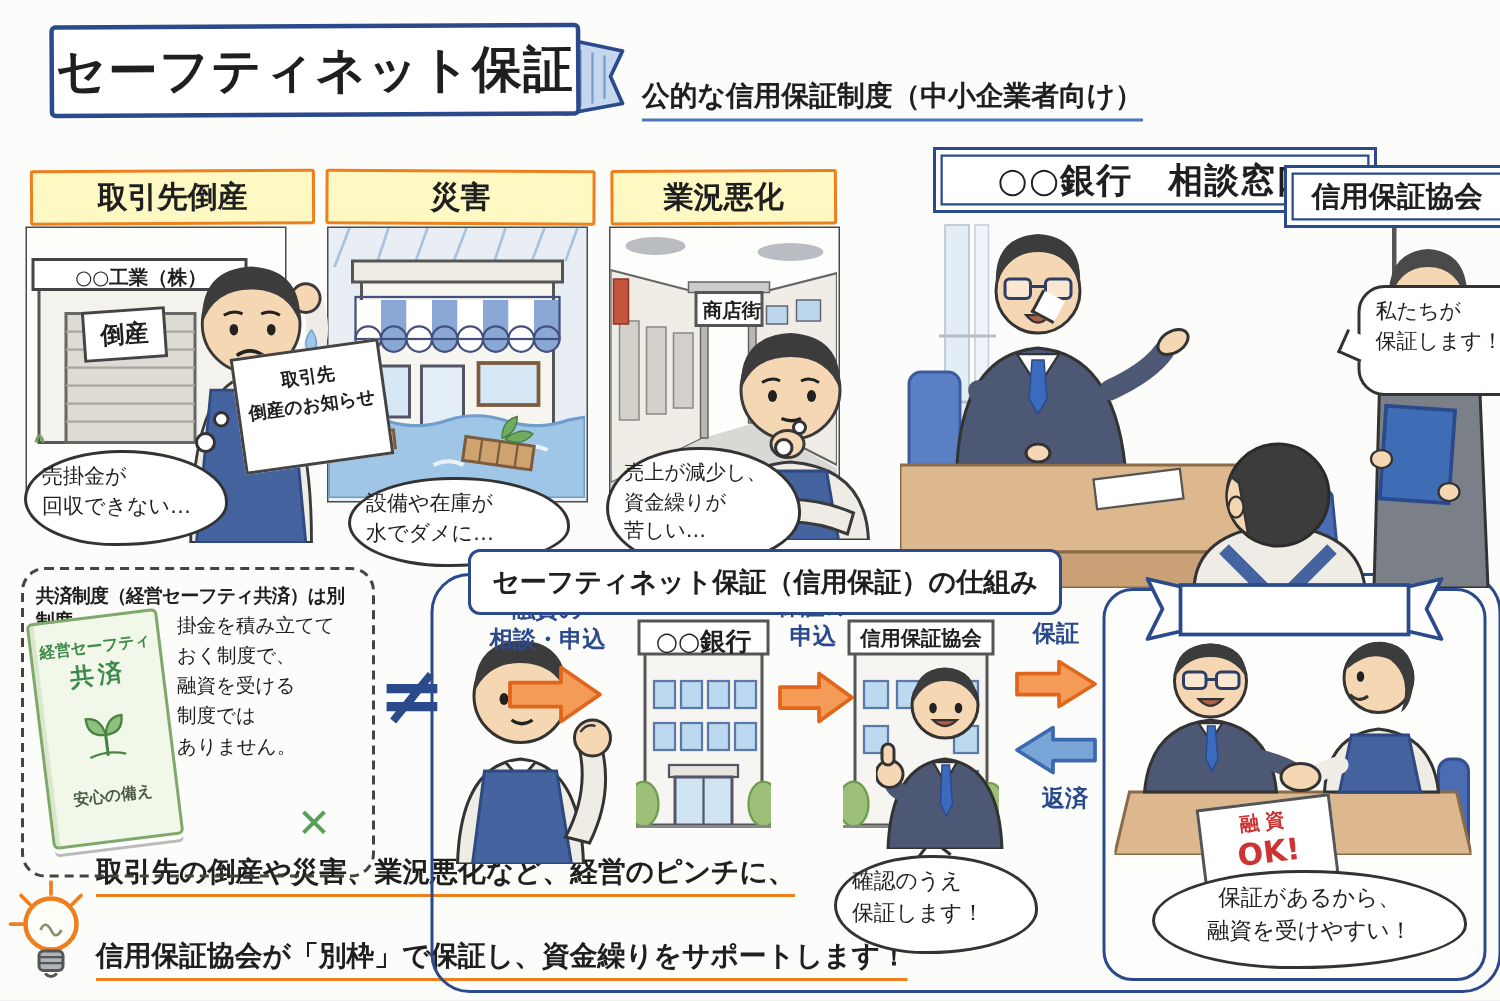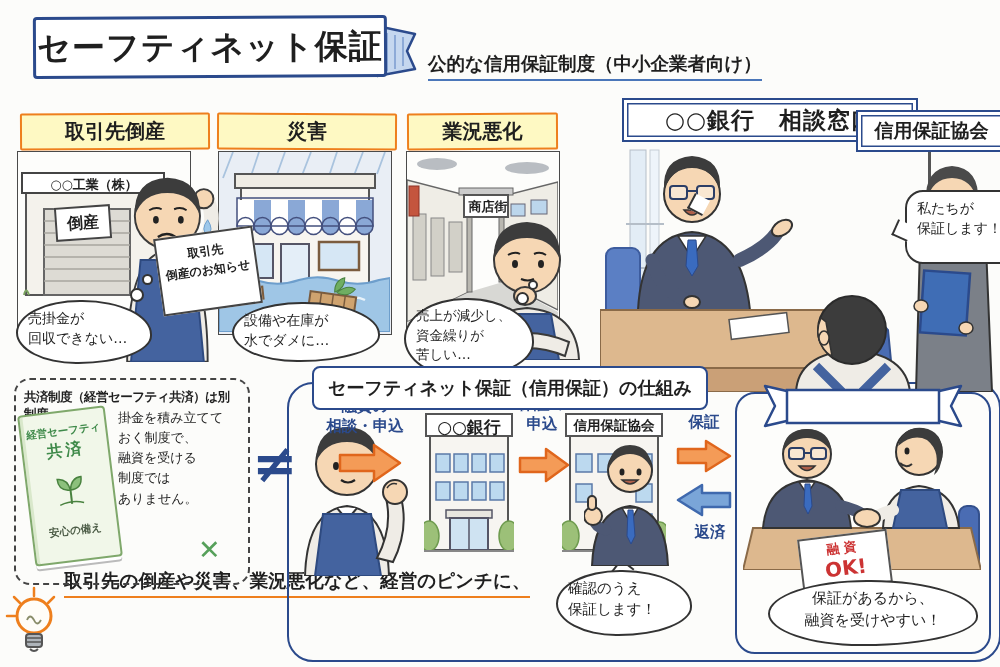--- a/index.html
+++ b/index.html
@@ -122,21 +122,21 @@
     <rect x="100" y="90" width="40" height="28" fill="#d6e7f5" stroke="#7b5c3e" stroke-width="2.5"></rect>
     <path d="M0,130 Q20,123 40,129 Q60,135 80,128 Q100,122 120,129 Q140,135 160,128 L171,126 L171,180 L0,180 Z" fill="#9fc6e6" stroke="#6d9ecc" stroke-width="2"></path>
     <path d="M16,146 q10,-5 20,0 M70,158 q10,-5 20,0 M126,148 q10,-5 20,0" stroke="#e8f2fa" stroke-width="2.5" fill="none"></path>
     <g transform="rotate(8 112 152)">
       <rect x="90" y="142" width="46" height="16" fill="#cfa36f" stroke="#7b5c3e" stroke-width="2"></rect>
       <path d="M101,142 v16 M113,142 v16 M125,142 v16" stroke="#7b5c3e" stroke-width="1.5"></path>
       <path d="M114,140 q-2,-12 8,-16 q2,10 -8,16 M116,140 q10,-10 18,-6 q-6,10 -18,6" fill="#6fae62" stroke="#49823f" stroke-width="1"></path>
     </g>
     <rect x="16" y="136" width="28" height="12" fill="#cfa36f" stroke="#7b5c3e" stroke-width="2" transform="rotate(-6 30 142)"></rect>
   </svg>
-  <div class="bubble cloud" style="left:232px;top:302px;width:124px;height:44px;font-size:14px">設備や在庫が
+  <div class="bubble cloud" style="left:232px;top:318px;width:124px;height:44px;font-size:14px">設備や在庫が
 水でダメに…</div>
 
   <div class="panel-header" style="left:407px;top:113px;width:147px;transform:rotate(-.3deg)">業況悪化</div>
   <div class="scene" style="left:406px;top:151px;width:152px;height:182px"></div>
   <svg class="svg-fig" style="left:407px;top:152px;z-index:2" width="151" height="180" viewBox="0 0 151 180">
     <ellipse cx="30" cy="12" rx="20" ry="6" fill="#b9bdc2"></ellipse>
       <ellipse cx="120" cy="16" rx="22" ry="6" fill="#b9bdc2"></ellipse>
     <polygon points="0,28 62,44 62,140 0,170" fill="#efede6" stroke="#666" stroke-width="1.5"></polygon>
     <rect x="6" y="62" width="13" height="66" fill="#d2d0c8" stroke="#888"></rect>
     <rect x="24" y="66" width="13" height="58" fill="#d2d0c8" stroke="#888"></rect>
@@ -378,14 +378,15 @@
         <path d="M29,2 v8"></path>
         <path d="M49,11 l-6,6"></path>
     </g>
     <circle cx="29" cy="30" r="17" fill="#fffdf8" stroke="#ee7f1d" stroke-width="3"></circle>
     <path d="M22,34 q3,-7 7,0 q3,7 7,0" stroke="#8a8d6a" stroke-width="1.8" fill="none"></path>
     <rect x="21" y="48" width="16" height="13" rx="3" fill="#aeb4ba" stroke="#555" stroke-width="2"></rect>
     <path d="M21,52 h16 M21,56 h16" stroke="#555" stroke-width="1.5"></path>
     <path d="M25,63 q4,4 8,0" stroke="#555" stroke-width="2" fill="none"></path>
   </svg>
   <div class="t bold underline-orange" style="left:64px;top:568px;font-size:18.5px">取引先の倒産や災害、業況悪化など、経営のピンチに、</div>
+  <div class="t bold underline-orange" style="left:64px;top:624px;font-size:18.5px">信用保証協会が「別枠」で保証し、資金繰りをサポートします！</div>
 
 </div>
 
 </body></html>

